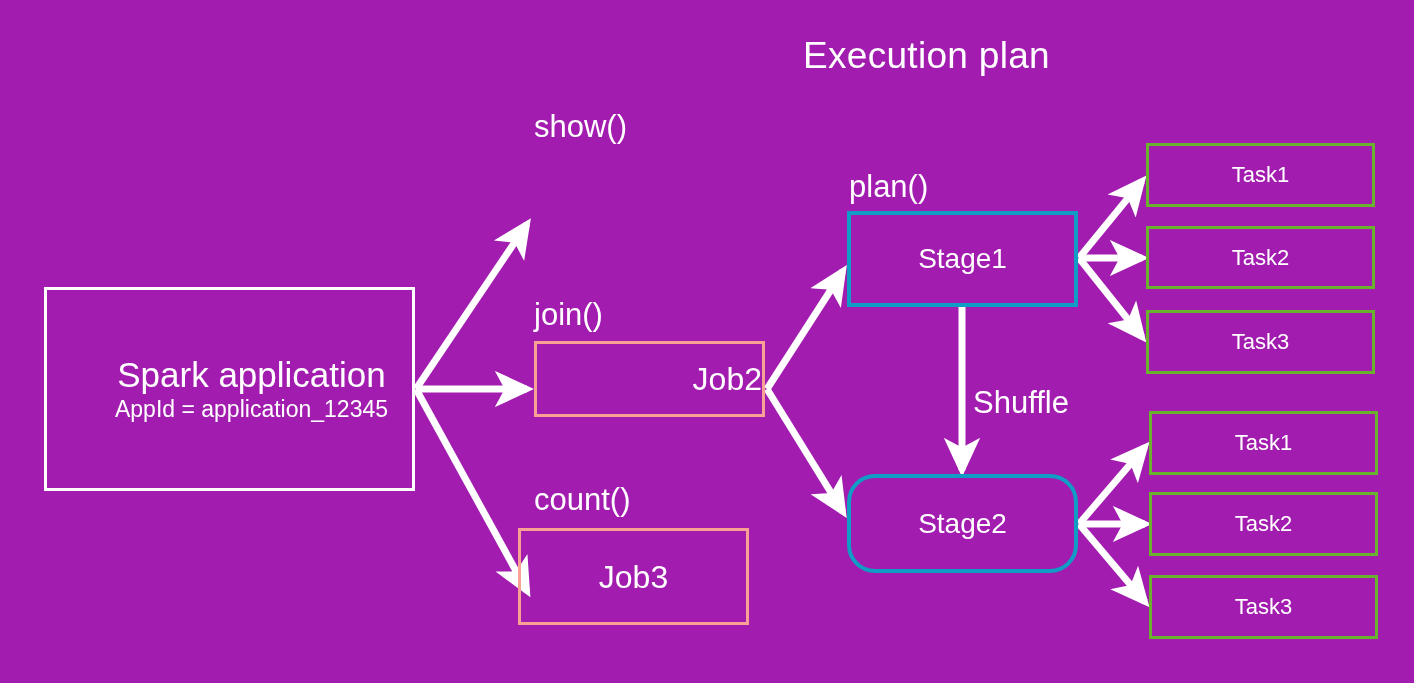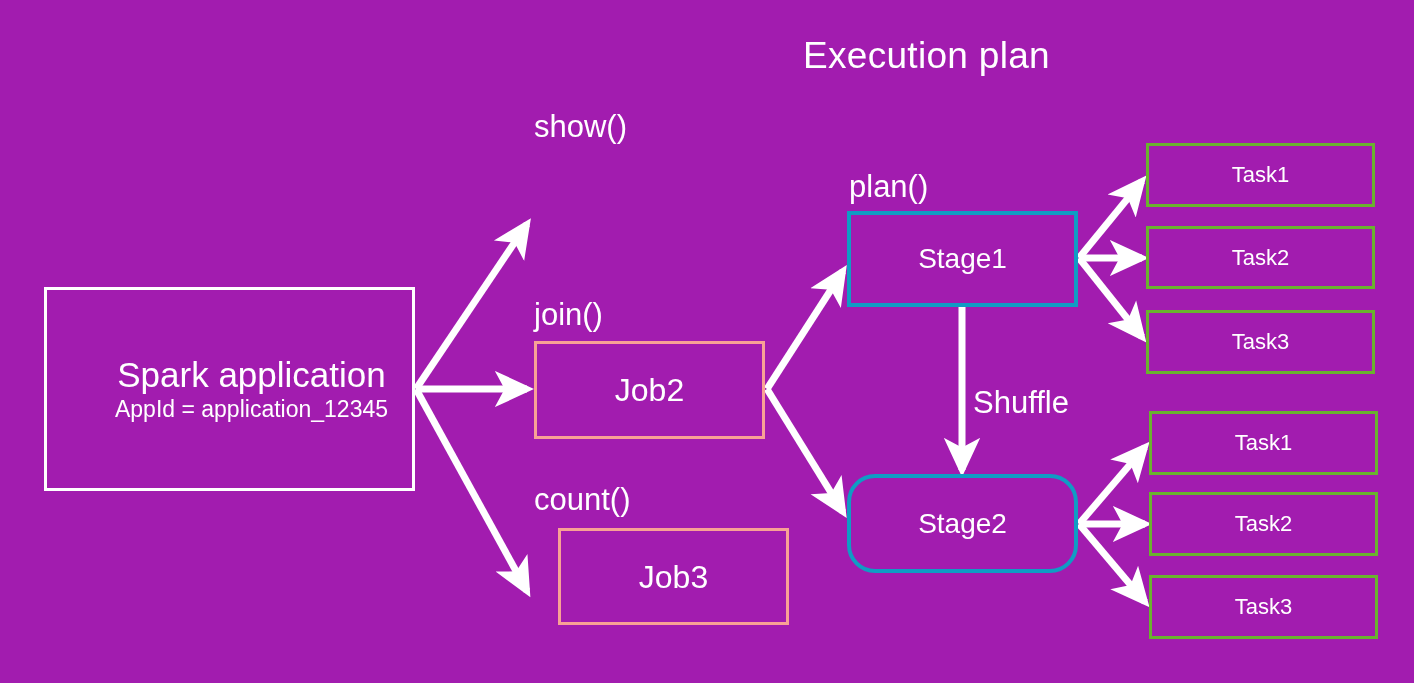--- a/index.html
+++ b/index.html
@@ -127,24 +127,24 @@
 
   <div class="box box-app" style="left:44px; top:287px; width:371px; height:204px;">
     <div class="app-title">Spark application</div>
     <div class="app-sub">AppId = application_12345</div>
   </div>
 
   <div class="caption" style="left:534px; top:109px;">show()</div>
   <div class="caption" style="left:534px; top:297px;">join()</div>
   <div class="caption" style="left:534px; top:482px;">count()</div>
 
-  <div class="box box-job" style="left:534px; top:341px; width:231px; height:98px;">
+  <div class="box box-job" style="left:534px; top:341px; width:231px; height:76px;justify-content:flex-end;">
     <span class="box-label">Job2</span>
   </div>
-  <div class="box box-job" style="left:558px; top:528px; width:231px; height:97px;">
+  <div class="box box-job" style="left:518px; top:528px; width:231px; height:97px;">
     <span class="box-label">Job3</span>
   </div>
 
   <div class="caption" style="left:849px; top:169px;">plan()</div>
 
   <div class="box box-stage" style="left:847px; top:211px; width:231px; height:96px;">
     <span class="stage-label">Stage1</span>
   </div>
   <div class="box box-stage" style="left:847px; top:474px; width:231px; height:99px;border-radius:28px;">
     <span class="stage-label">Stage2</span>

